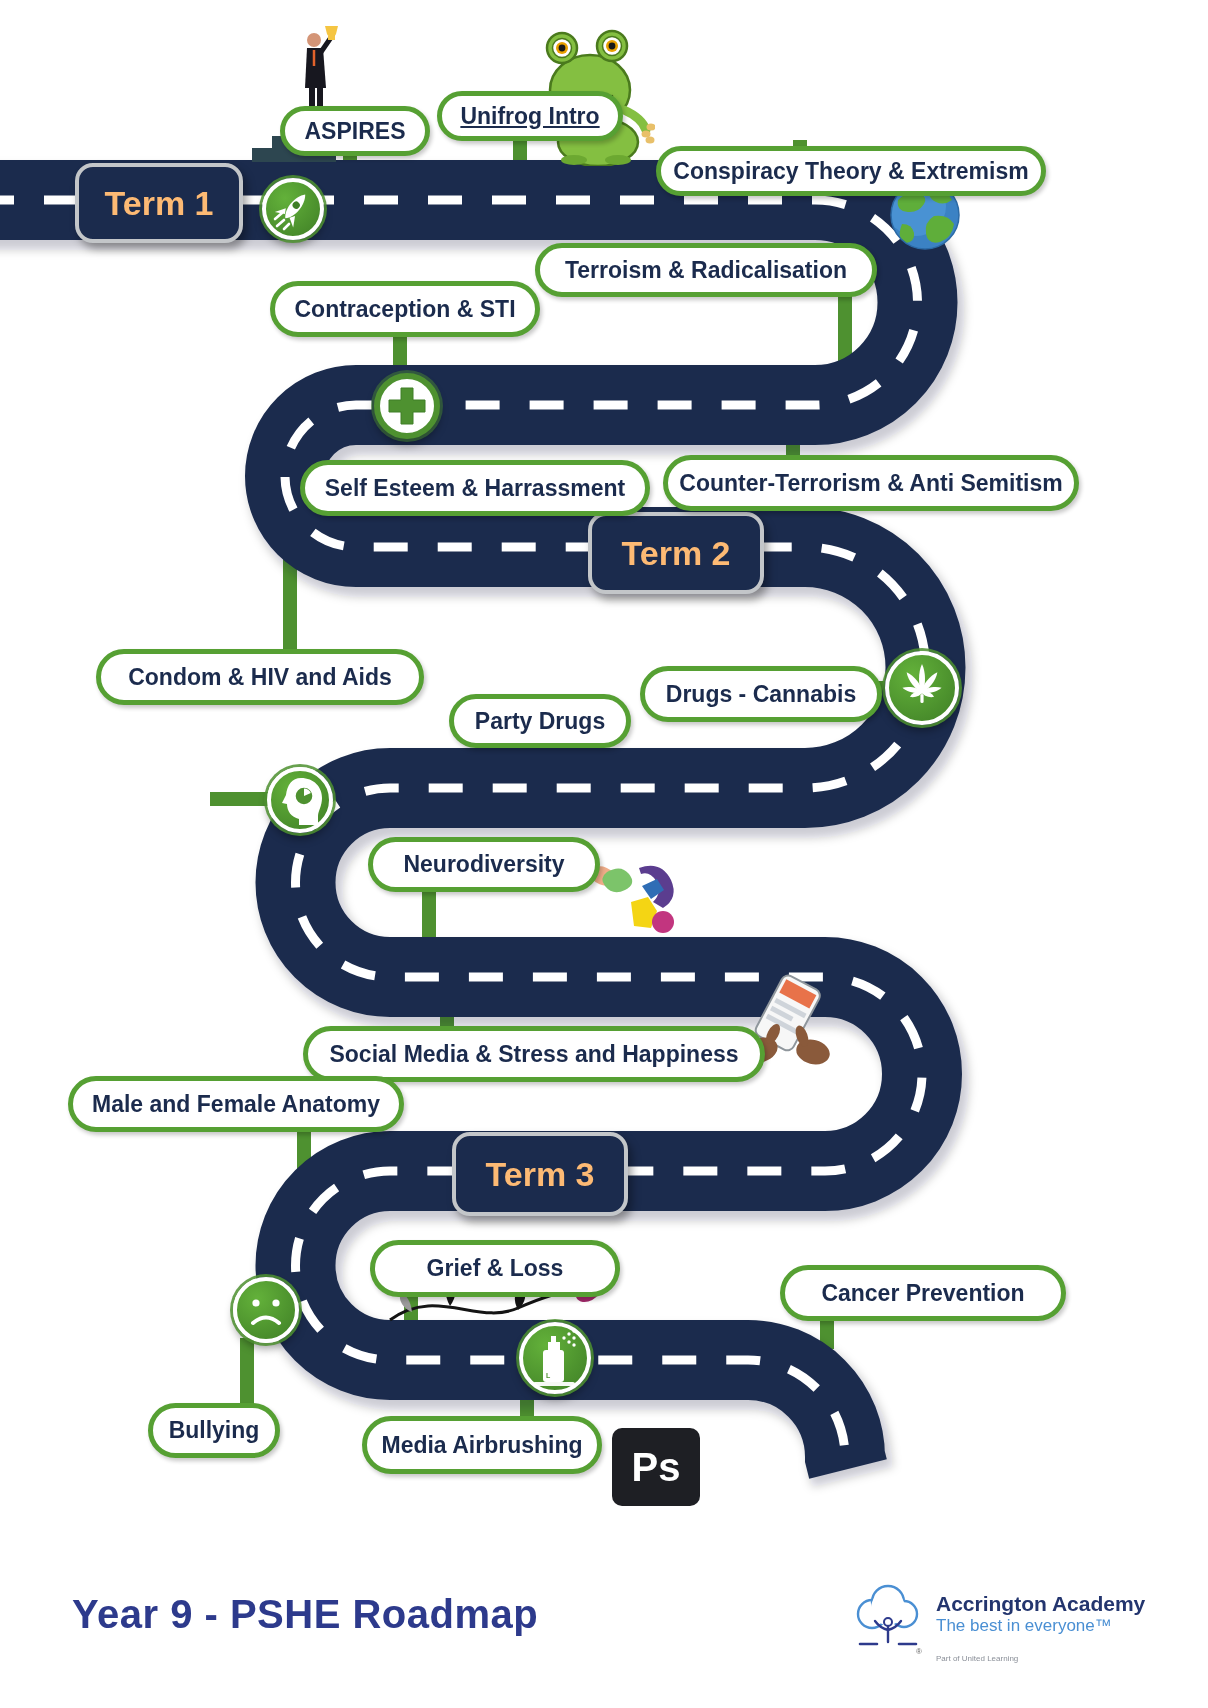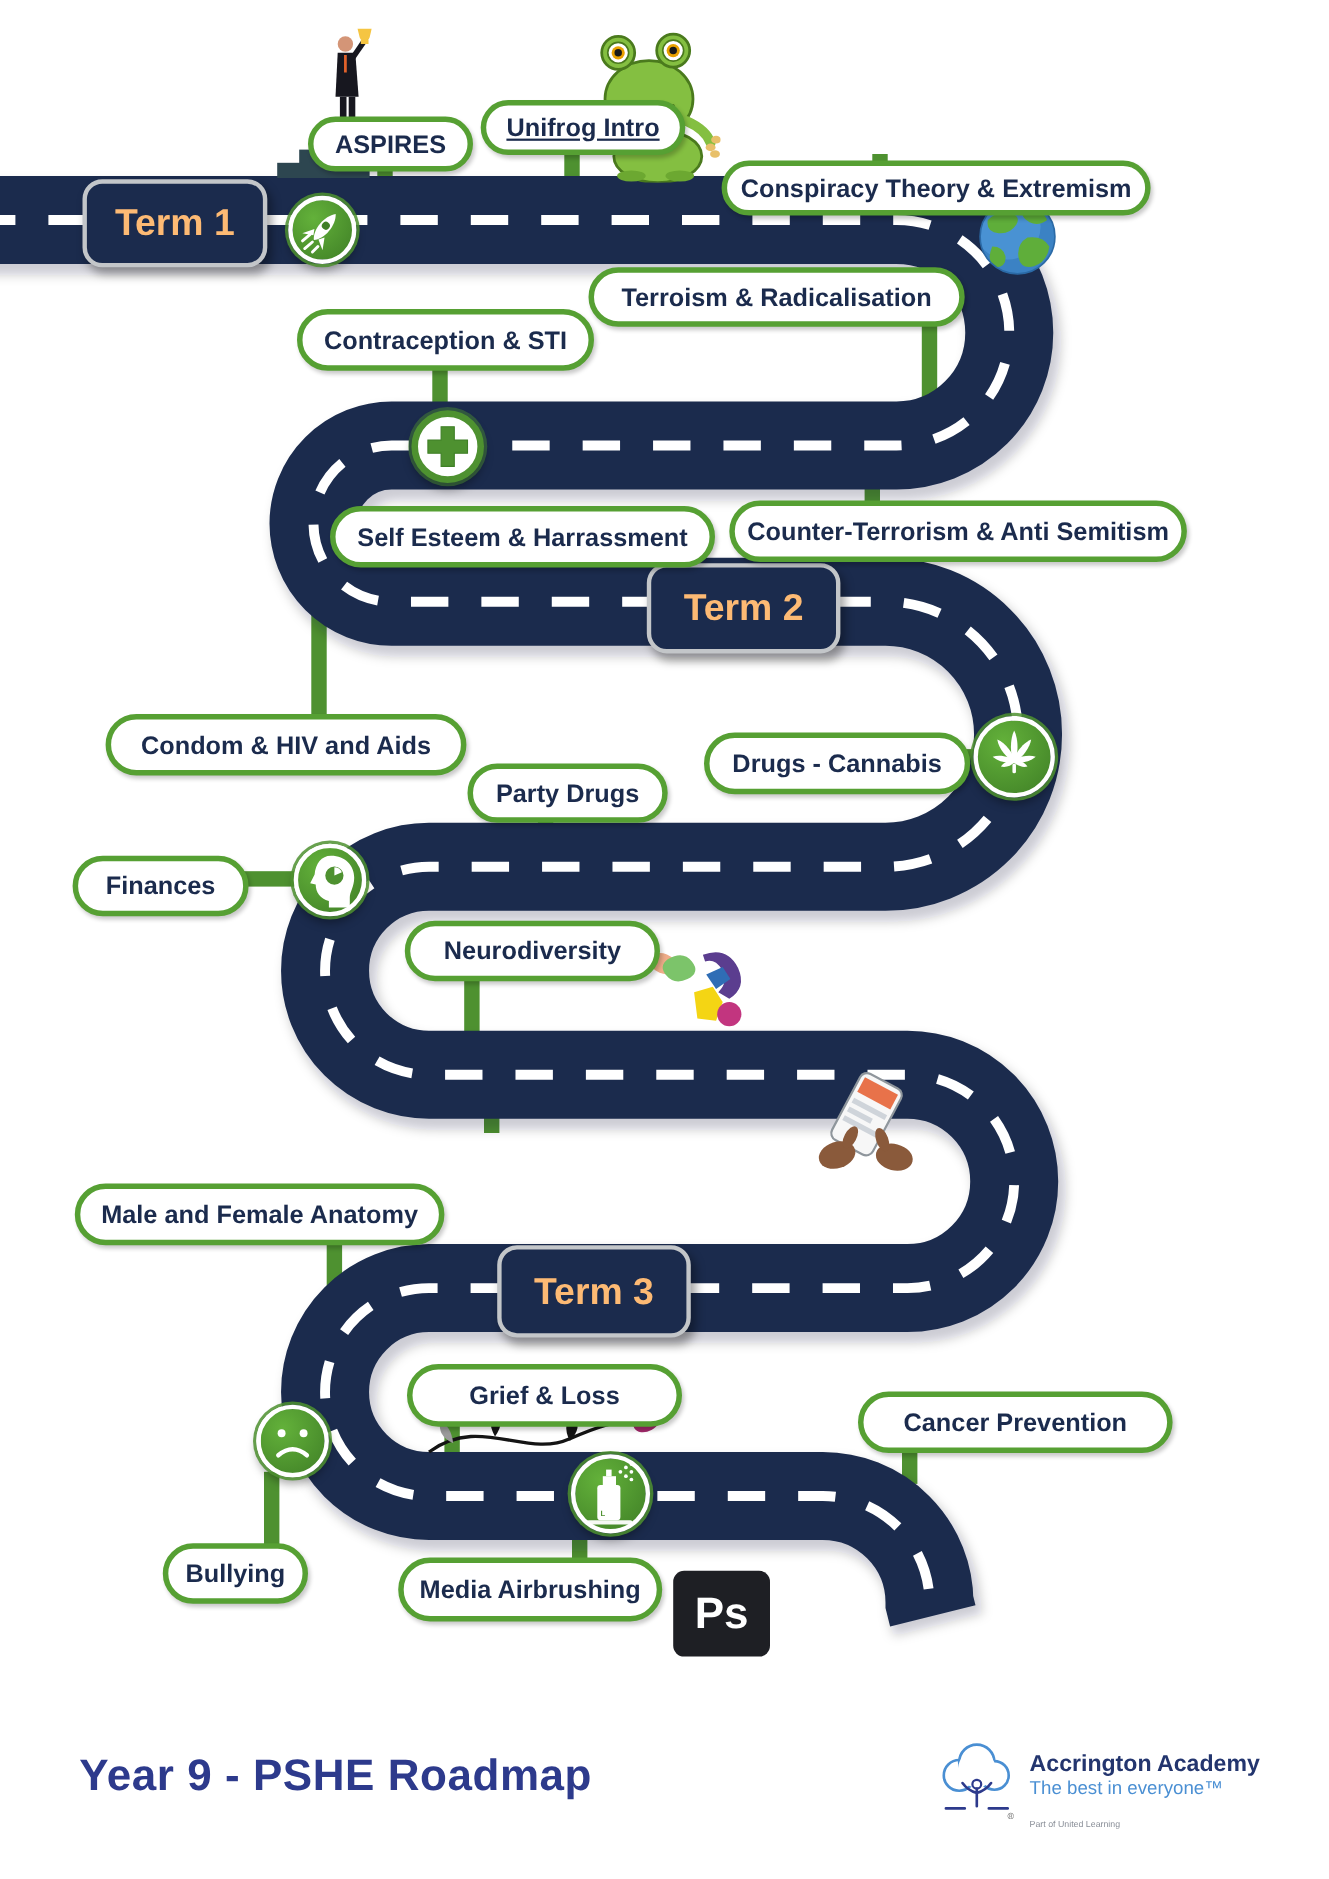--- a/index.html
+++ b/index.html
@@ -100,28 +100,28 @@
     </div>
   <div class="pill" style="left:300px;top:460px;width:340px;height:46px;">
       <span>Self Esteem &amp; Harrassment</span>
     </div>
   <div class="pill" style="left:96px;top:649px;width:318px;height:46px;">
       <span>Condom &amp; HIV and Aids</span>
     </div>
   <div class="pill" style="left:640px;top:666px;width:232px;height:46px;">
       <span>Drugs - Cannabis</span>
     </div>
-  <div class="pill" style="left:425px;top:694px;width:172px;height:44px;text-align:right;">
+  <div class="pill" style="left:449px;top:694px;width:172px;height:44px;text-align:right;">
       <span>Party Drugs</span>
-    </div>
-  <div class="pill" style="left:66px;top:778px;width:150px;height:45px;">
-      <span>Finances</span>
     </div>
   <div class="pill" style="left:368px;top:837px;width:222px;height:45px;">
       <span>Neurodiversity</span>
+    </div>
+  <div class="pill" style="left:303px;top:1026px;width:452px;height:46px;">
+      <span>Social Media &amp; Stress and Happiness</span>
     </div>
   <div class="pill" style="left:68px;top:1076px;width:326px;height:46px;">
       <span>Male and Female Anatomy</span>
     </div>
   <div class="pill" style="left:370px;top:1240px;width:240px;height:47px;">
       <span>Grief &amp; Loss</span>
     </div>
   <div class="pill" style="left:780px;top:1265px;width:276px;height:46px;">
       <span>Cancer Prevention</span>
     </div>

